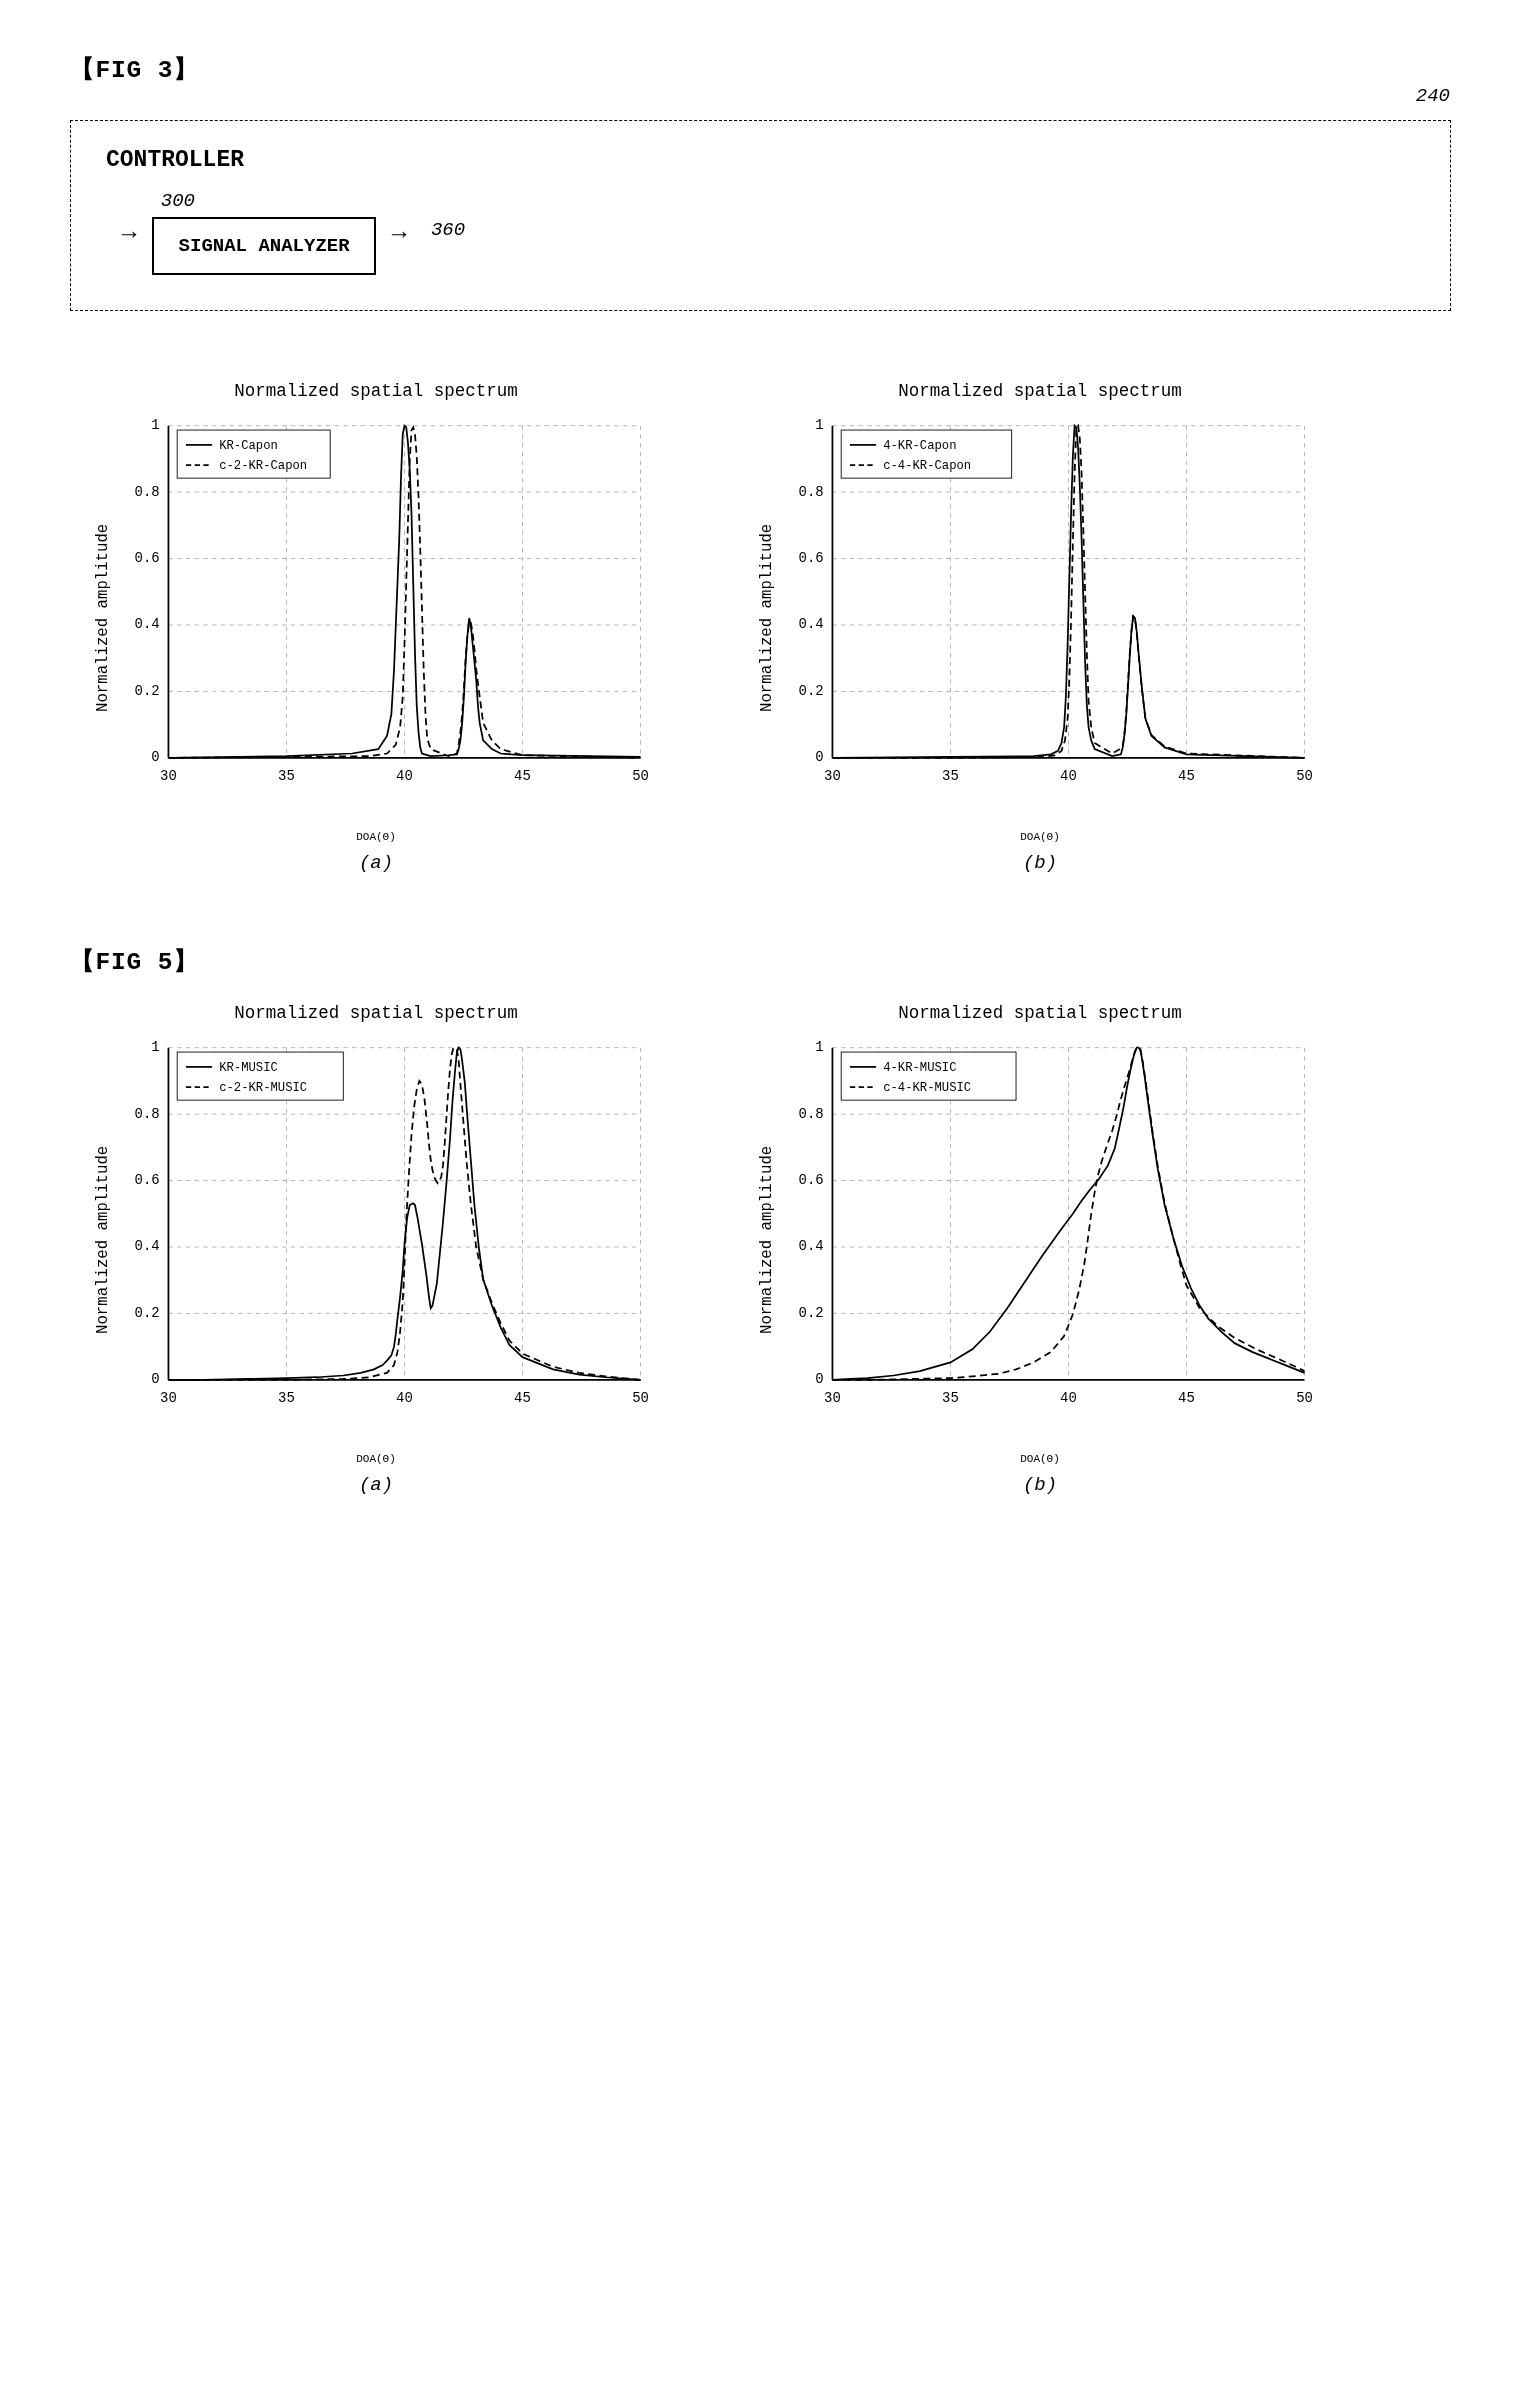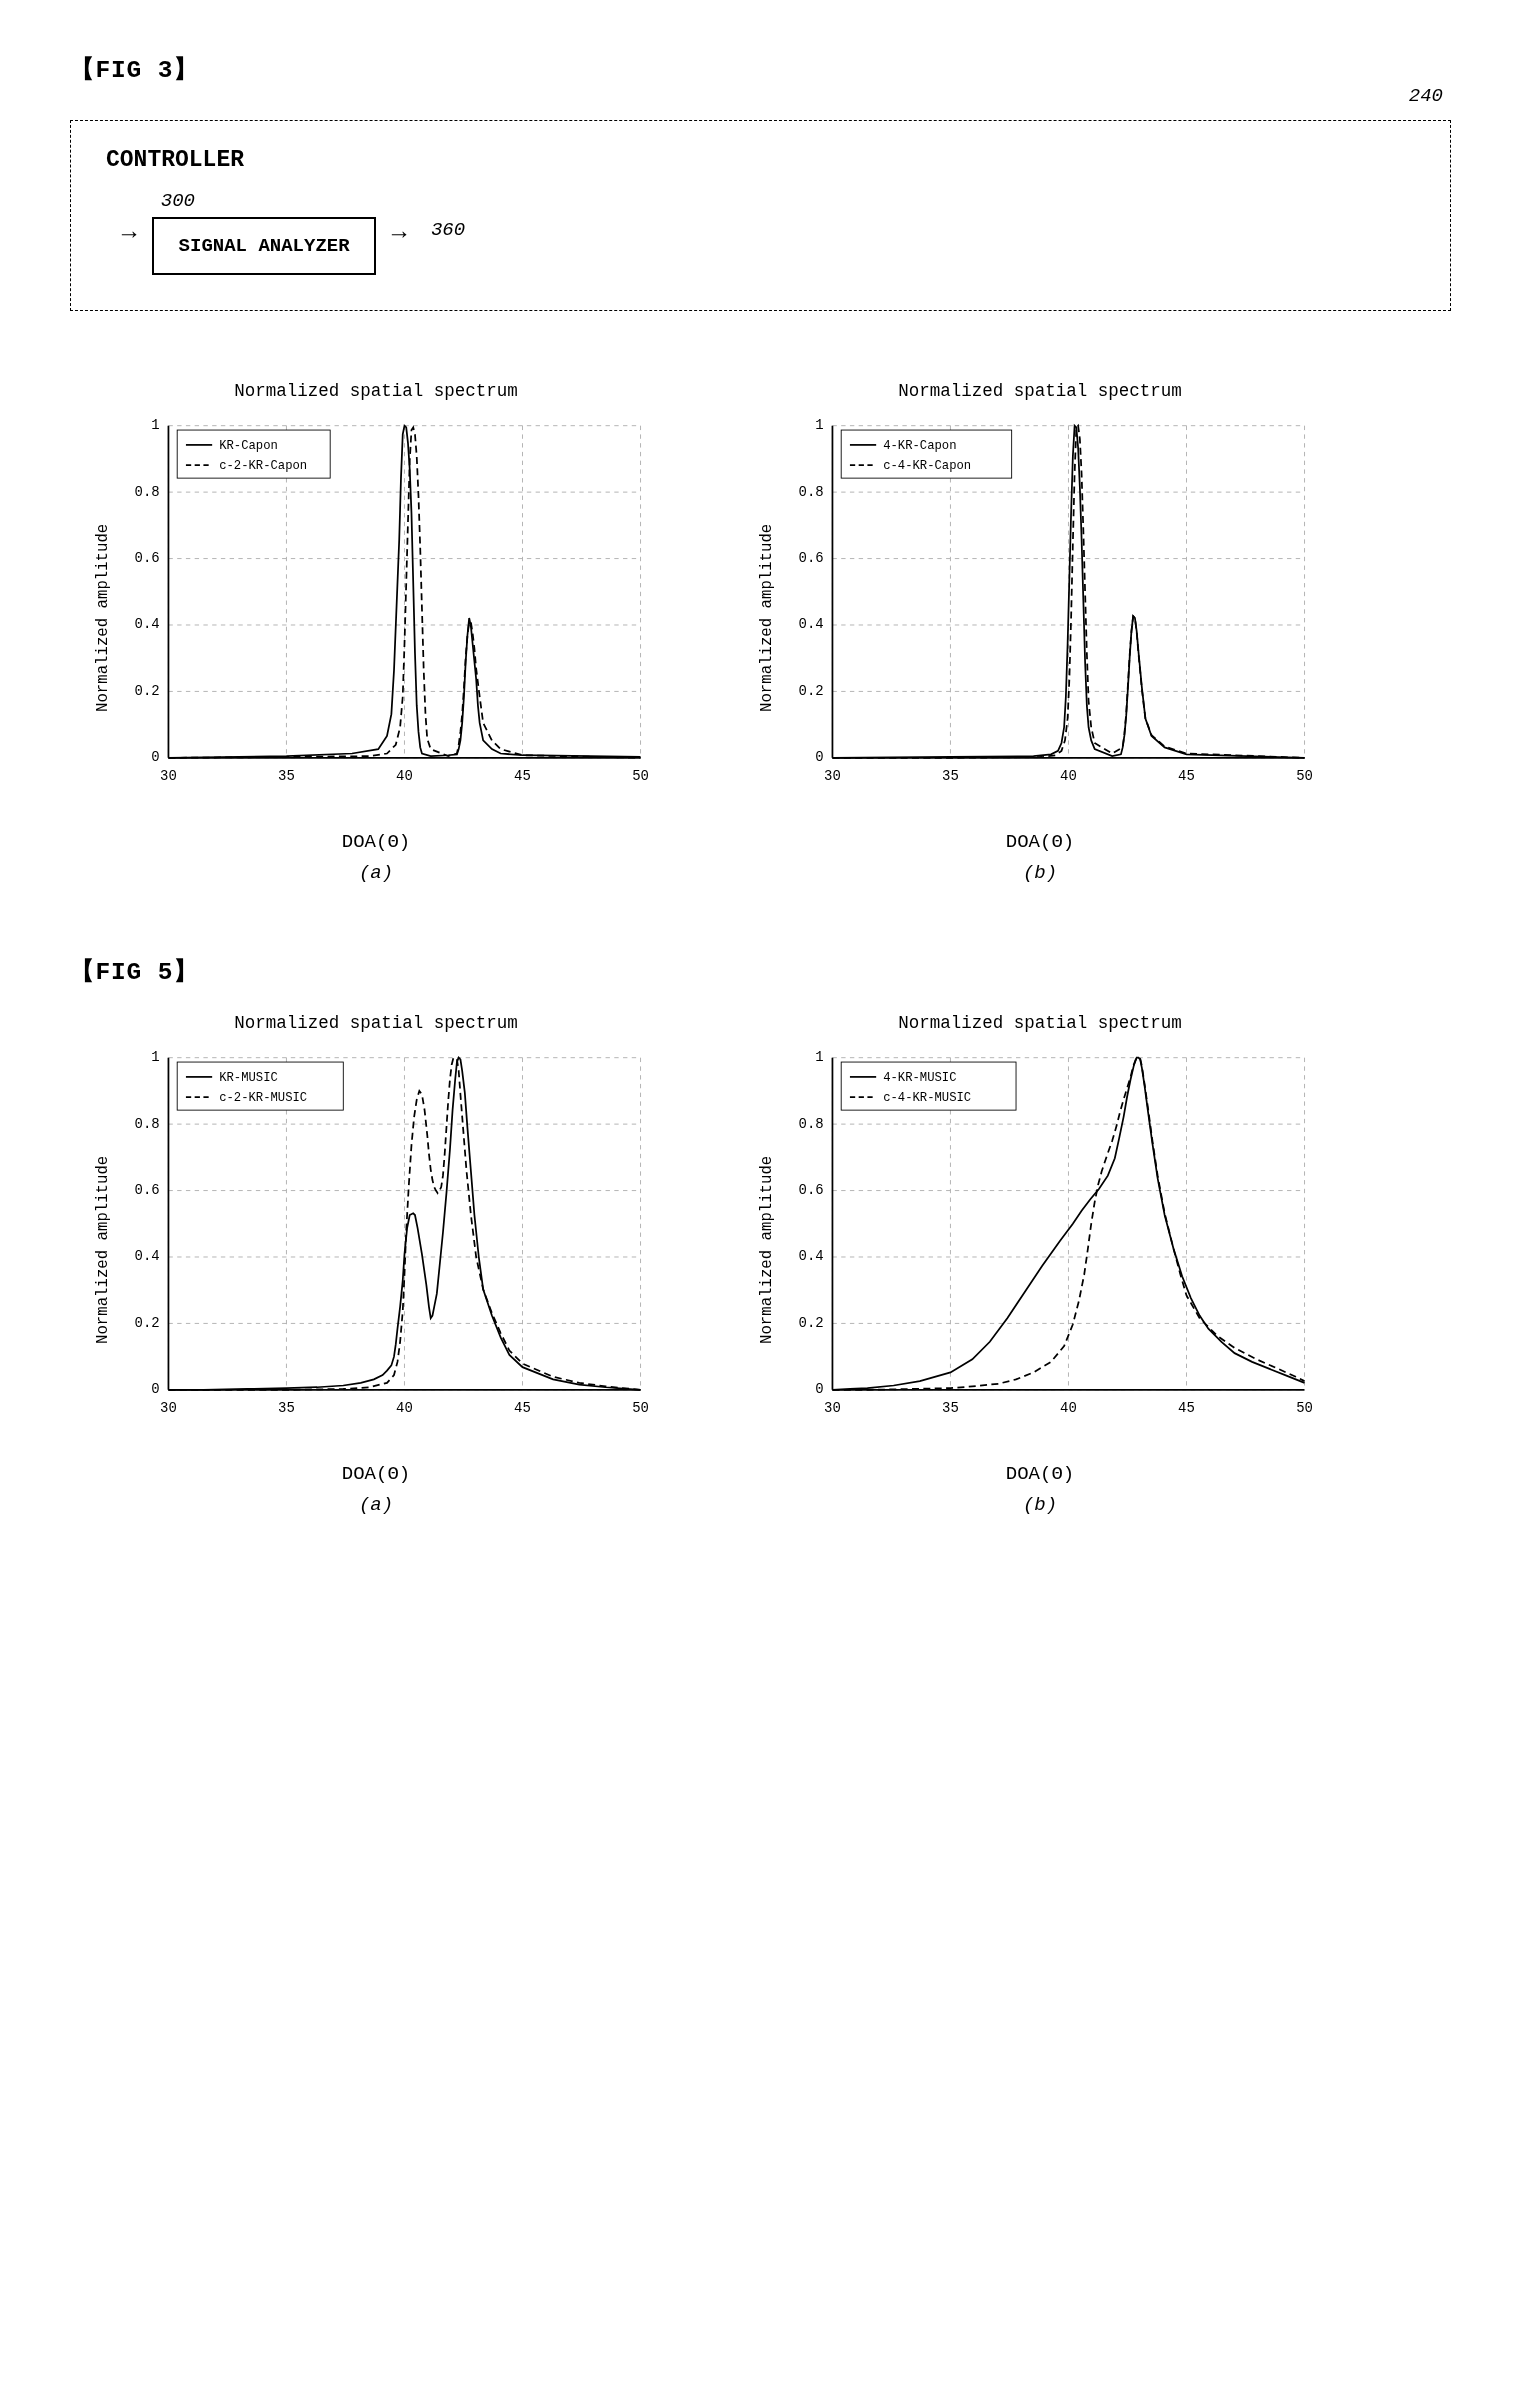--- a/index.html
+++ b/index.html
@@ -115,33 +115,33 @@
       align-items: center;
       justify-content: center;
       margin-right: 3.5px;
       font-family: 'Courier New', monospace;
     }
     .chart-row-wrap {
       display: flex;
       align-items: center;
     }
     .x-axis-label {
-      font-size: 19px;
+      font-size: 11px;
       text-align: center;
       margin-top: 3.5px;
       font-family: 'Courier New', monospace;
     }
   </style>
 </head>
 <body>
 
 <div class="fig3-container">
   <div class="section-label">【FIG 3】</div>
   <div style="position:relative; display:inline-block;">
-    <span style="position:absolute; top:-26px; right:8px; font-size:19px; font-style:italic;">240</span>
+    <span style="position:absolute; top:-26px; right:1px; font-size:19px; font-style:italic;">240</span>
     <div class="controller-box">
       <div class="controller-label">CONTROLLER</div>
       <div class="blocks-row">
 
 
         <div class="arrow">→</div>
 
         <div class="block-wrap">
           <div class="block-num-label">300</div>
           <div class="block-box">SIGNAL ANALYZER</div>

